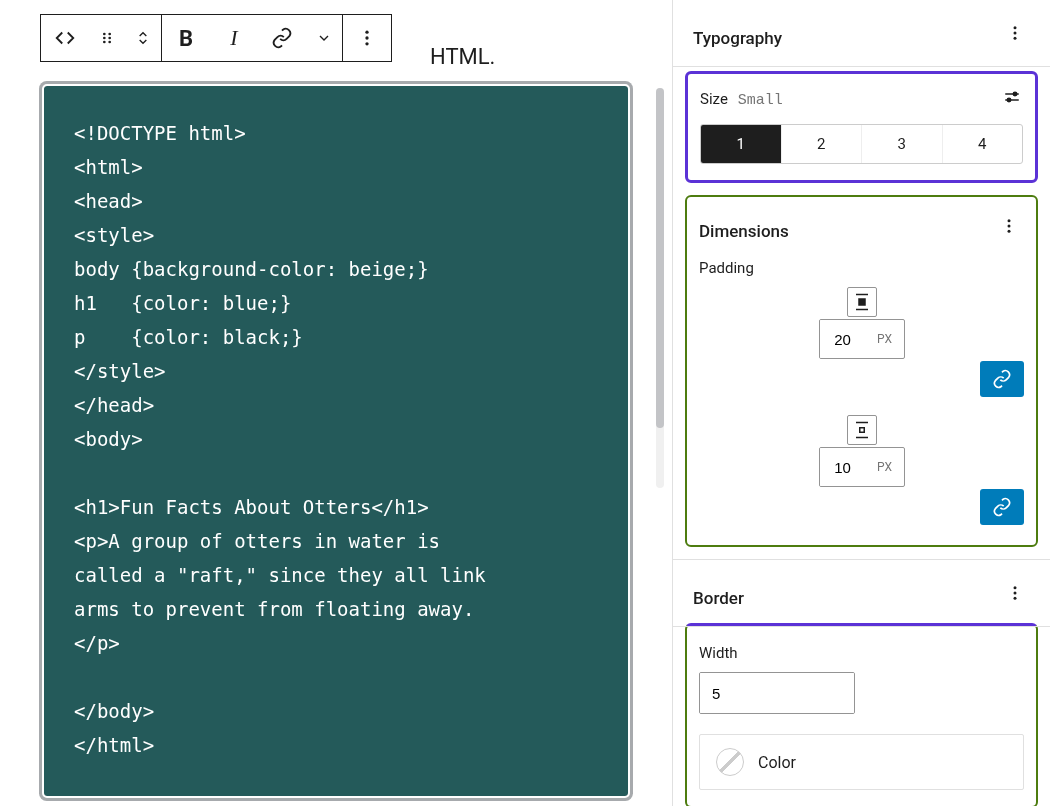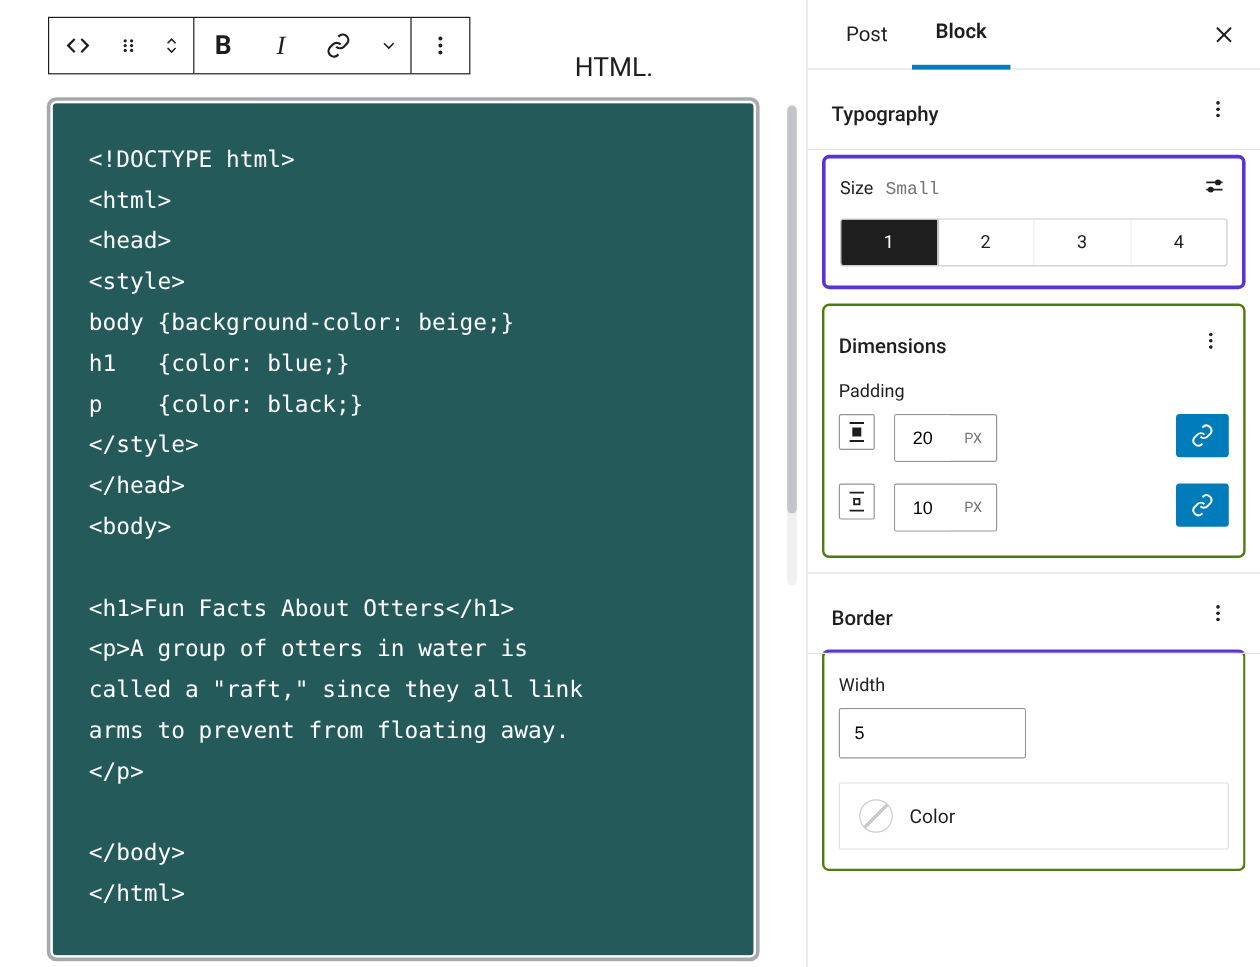--- a/index.html
+++ b/index.html
@@ -35,21 +35,21 @@
     width: 48px; height: 46px;
     display: flex; align-items: center; justify-content: center;
     cursor: pointer;
     font-size: 20px;
     color: #1e1e1e;
   }
   .tbtn.narrow { width: 36px; }
   .tbtn svg { display:block; }
   .html-label {
     position: absolute;
-    left: 479px; top: 44px;
+    left: 430px; top: 44px;
     font-size: 22px;
     color: #1e1e1e;
   }
   .code-block-wrap {
     margin: 20px 40px 0 40px;
     border: 4px solid #6b2fdb00;
   }
   .code-block {
     background: #245a5a;
     color: #fff;
@@ -155,21 +155,21 @@
     flex:1;
     display:flex;align-items:center;justify-content:center;
     font-size:15px; color:#1e1e1e;
     cursor:pointer;
     border-right:1px solid #eee;
   }
   .seg:last-child{border-right:none;}
   .seg.active { background:#1e1e1e; color:#fff; }
   .sub-label { font-size:15px; color:#1e1e1e; margin-bottom:10px; margin-top:4px;}
   .dim-row {
-    display:flex; align-items:flex-start; gap:16px; margin-bottom:18px;
+    display:flex; align-items:center; gap:2px; margin-bottom:18px;flex-direction:column;
   }
   .box-icon {
     width:30px;height:30px;
     display:flex;align-items:center;justify-content:center;
     border:1px solid #949494;
     border-radius:2px;
   }
   .num-input {
     display:flex;
     border:1px solid #949494;
@@ -297,30 +297,20 @@
 &lt;/body&gt;
 &lt;/html&gt;</pre>
   </div>
 
   <div class="scroll-track">
     <div class="scroll-thumb"></div>
   </div>
 </div>
 
 <div class="sidebar">
-  <div class="tabs">
-    <div class="tab">Post</div>
-    <div class="tab active">Block</div>
-    <div class="tab-close">
-      <svg width="20" height="20" viewBox="0 0 24 24" fill="none" stroke="#1e1e1e" stroke-width="2">
-          <line x1="5" y1="5" x2="19" y2="19"></line>
-          <line x1="19" y1="5" x2="5" y2="19"></line>
-        </svg>
-    </div>
-  </div>
 
   <div class="panel">
     <div class="panel-head">
       <span class="panel-title">Typography</span>
       <div class="dots-btn">
         <svg width="18" height="18" viewBox="0 0 24 24" fill="#1e1e1e">
             <circle cx="12" cy="5" r="2"></circle>
             <circle cx="12" cy="12" r="2"></circle>
             <circle cx="12" cy="19" r="2"></circle>
           </svg>

